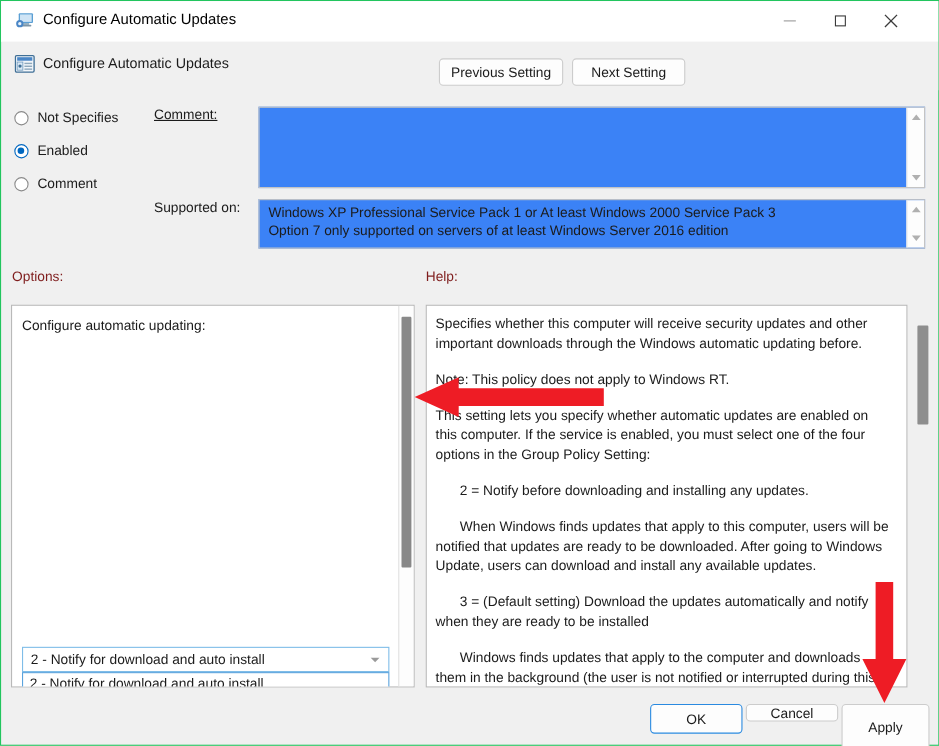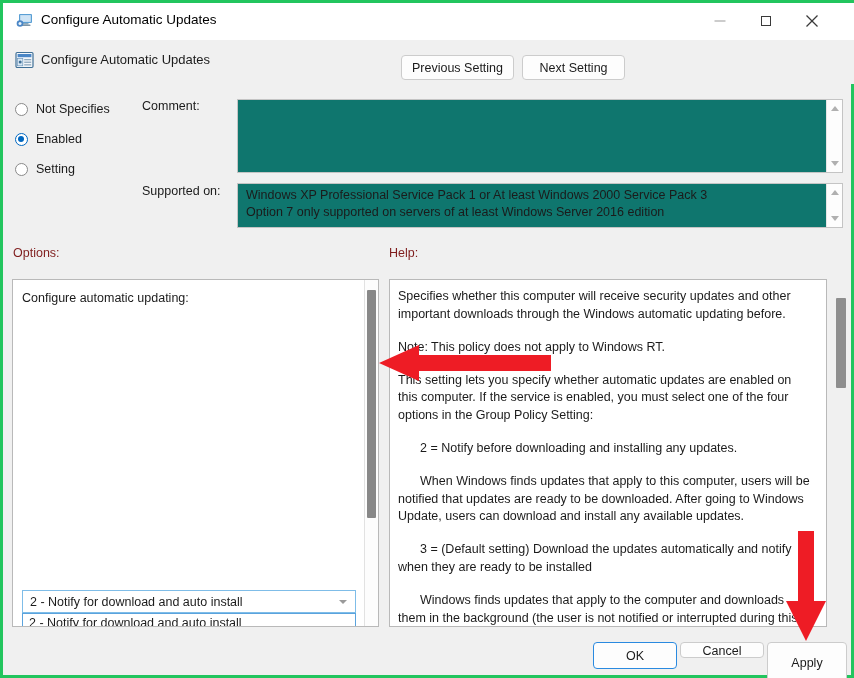--- a/index.html
+++ b/index.html
@@ -4,21 +4,21 @@
 <style>
   html,body{margin:0;padding:0;}
   body{
     width:854px;height:678px;overflow:hidden;
     background:#f0f0f0;
     font-family:"Liberation Sans","DejaVu Sans",sans-serif;
     font-size:12.5px;color:#1b1b1b;
     -webkit-font-smoothing:antialiased;
   }
   .window{position:absolute;left:0;top:0;width:854px;height:678px;background:#f0f0f0;
-          border:3px solid #22c55e;box-sizing:border-box;}
+          border:1px solid #22c55e;box-sizing:border-box;}
 
   
   .titlebar{position:absolute;left:0;top:0;width:852px;height:37px;background:#ffffff;
             box-sizing:border-box;}
   .title-icon{position:absolute;left:13px;top:10px;width:17px;height:15px;}
   .title-text{position:absolute;left:38px;top:9px;font-size:13.5px;color:#000;}
   .wbtn{position:absolute;top:0;width:46px;height:36px;cursor:default;}
   .wbtn .g{position:absolute;left:50%;top:50%;transform:translate(-50%,-50%);}
   .wmin{left:694px;}
   .wmax{left:740px;}
@@ -42,24 +42,24 @@
   .r1{top:99px;} .r2{top:129px;} .r3{top:159px;}
   .radio{width:13px;height:13px;border-radius:50%;border:1.3px solid #8a8a8a;
          background:#fff;box-sizing:border-box;position:relative;flex:0 0 auto;}
   .radio.on{border-color:#0067c0;border-width:1.3px;}
   .radio.on::after{content:"";position:absolute;left:2.2px;top:2.2px;width:6.2px;height:6.2px;
                    border-radius:50%;background:#0067c0;}
   .radio-lbl{font-size:12.5px;color:#1b1b1b;white-space:nowrap;}
 
   
   .fld-label{position:absolute;font-size:12.5px;color:#1b1b1b;}
-  .lbl-comment{left:139px;top:96px;}
+  .lbl-comment{left:139px;top:96px;text-decoration:underline;}
   .lbl-supported{left:139px;top:181px;}
 
-  .txtbox{position:absolute;background:#0f766e;border:1px solid #c4c4c4;box-sizing:border-box;}
+  .txtbox{position:absolute;background:#3b82f6;border:1px solid #c4c4c4;box-sizing:border-box;}
   .comment-box{left:234px;top:96px;width:606px;height:74px;}
   .supported-box{left:234px;top:180px;width:606px;height:45px;}
   .supported-box .line{padding:0 8px;font-size:12.5px;line-height:17px;color:#1b1b1b;white-space:nowrap;}
   .supported-box .line:first-child{padding-top:3px;}
 
   .vscroll{position:absolute;right:0;top:0;width:16px;height:100%;background:#fdfdfd;
            border-left:1px solid #e6e6e6;box-sizing:border-box;}
   .arw{position:absolute;left:50%;transform:translateX(-50%);width:0;height:0;}
   .arw.up{top:6px;border-left:4px solid transparent;border-right:4px solid transparent;
           border-bottom:5px solid #b0b0b0;}
@@ -165,21 +165,21 @@
   <div class="radio-row r1">
     <span class="radio"></span>
     <span class="radio-lbl">Not Specifies</span>
   </div>
   <div class="radio-row r2">
     <span class="radio on"></span>
     <span class="radio-lbl">Enabled</span>
   </div>
   <div class="radio-row r3">
     <span class="radio"></span>
-    <span class="radio-lbl">Setting</span>
+    <span class="radio-lbl">Comment</span>
   </div>
 
   <div class="fld-label lbl-comment">Comment:</div>
   <div class="txtbox comment-box">
     <div class="vscroll">
       <span class="arw up"></span>
       <span class="arw dn"></span>
     </div>
   </div>
 

